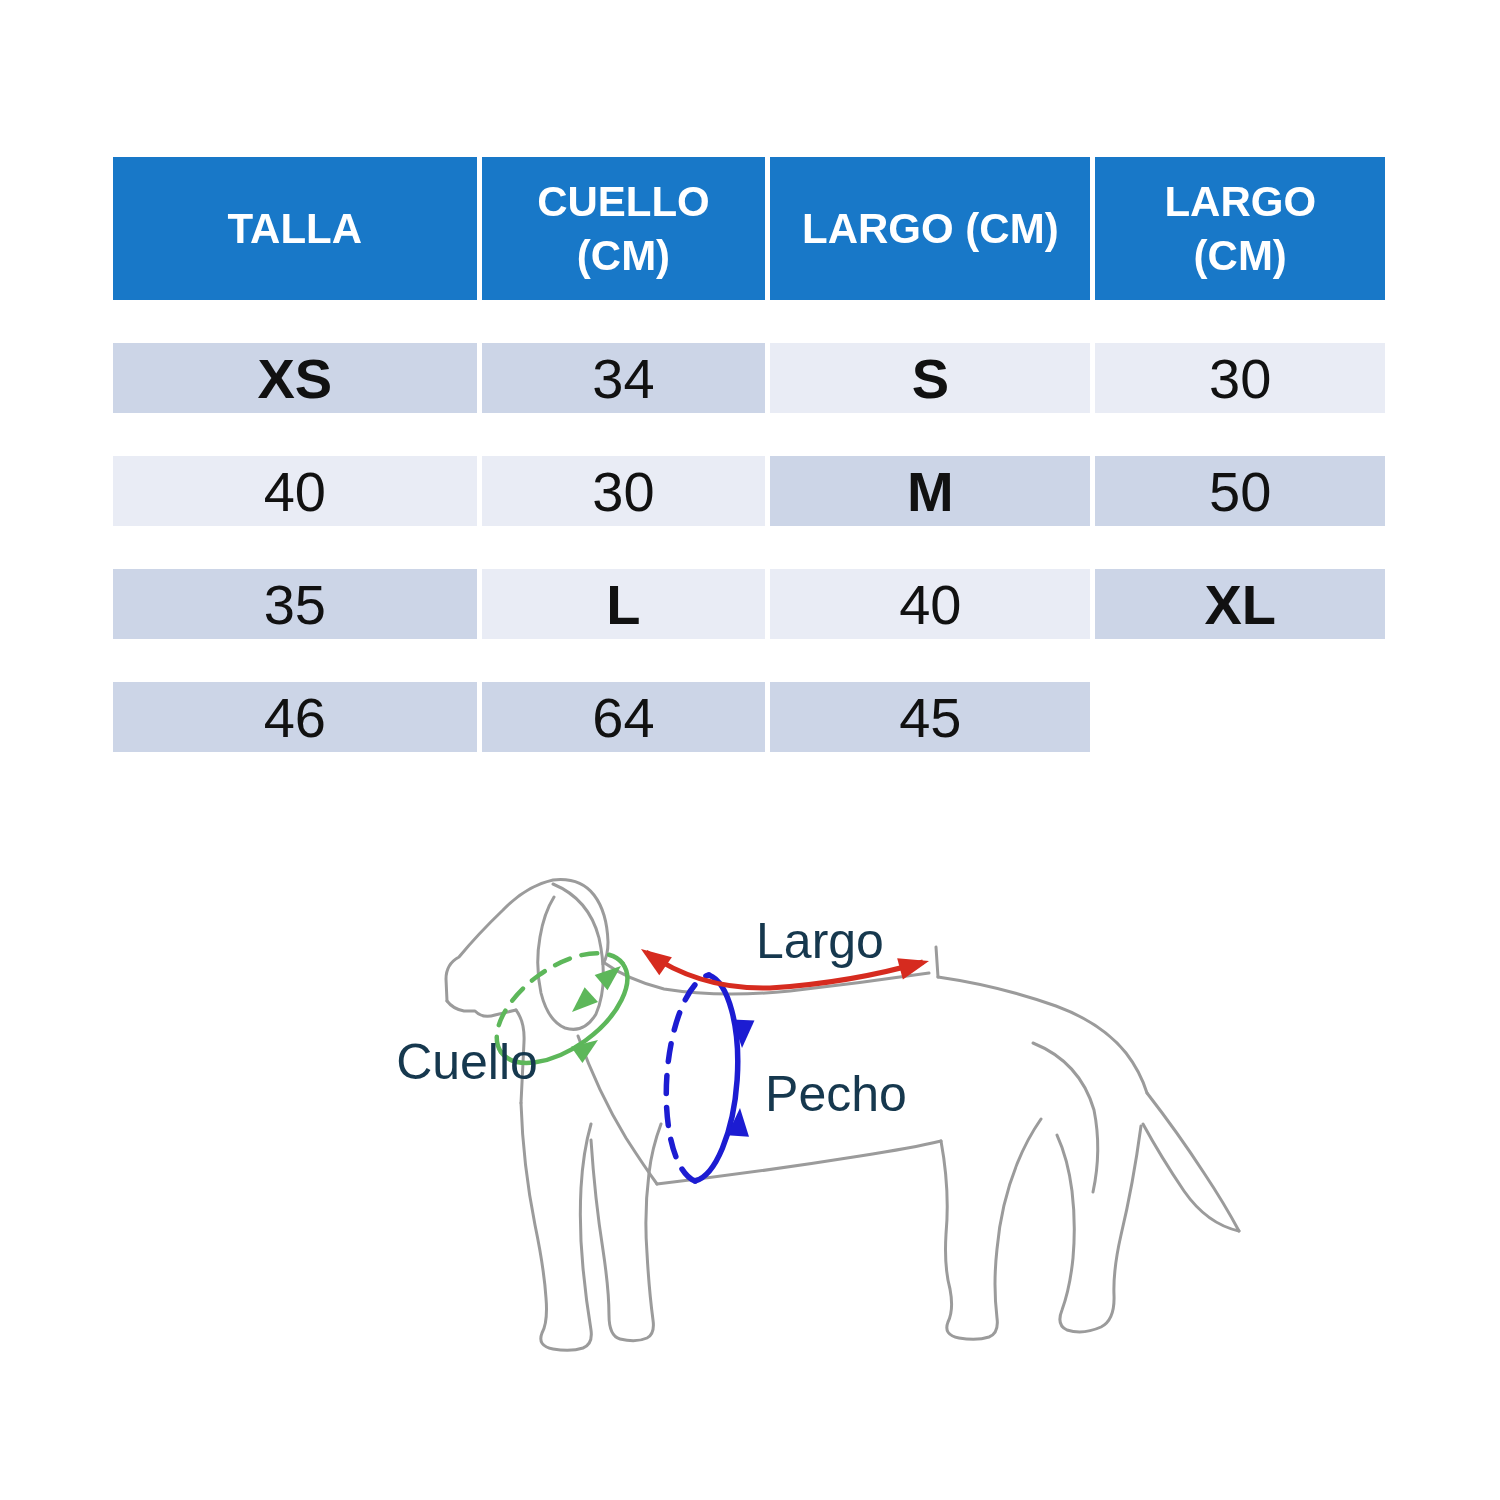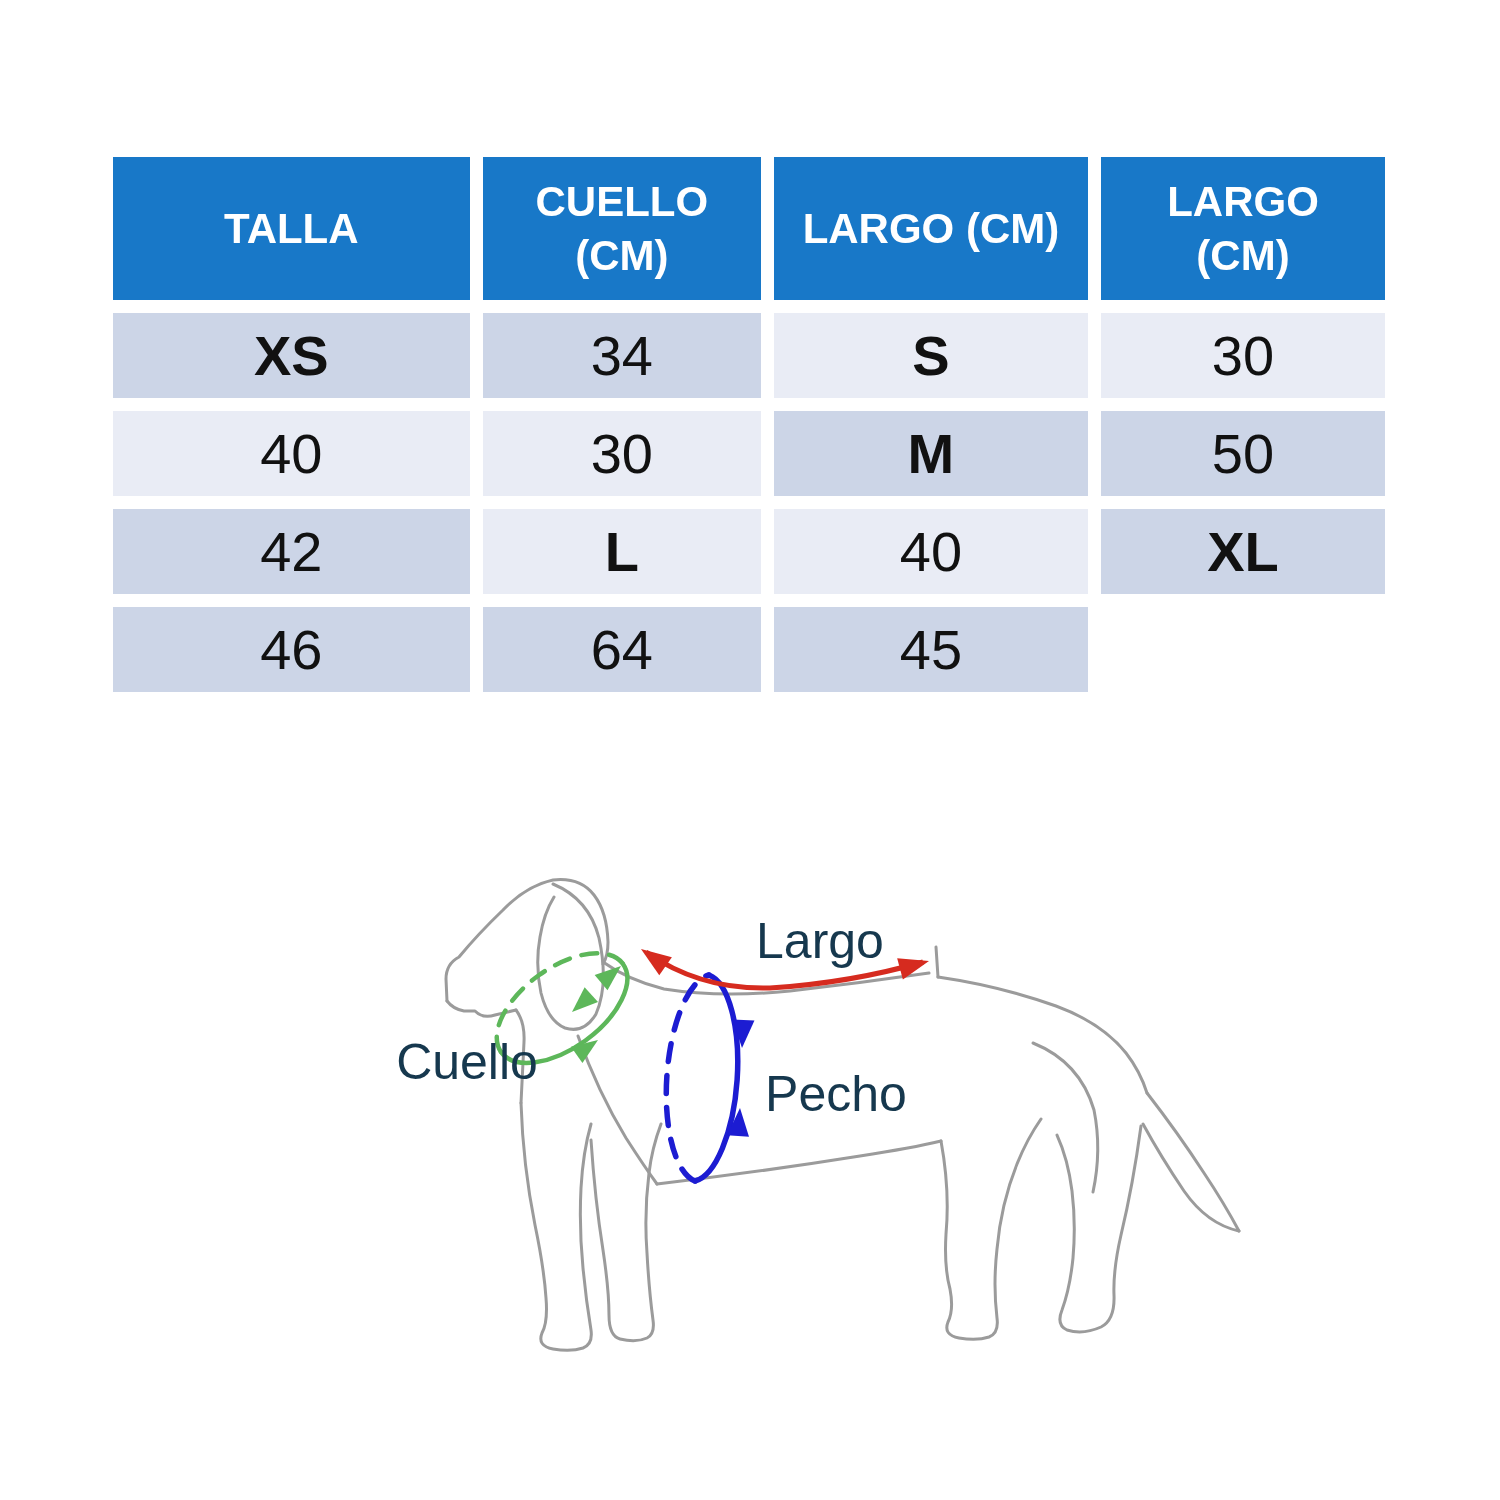--- a/index.html
+++ b/index.html
@@ -4,31 +4,31 @@
 <style>
   html,body{margin:0;padding:0;}
   body{
     width:1500px;height:1500px;position:relative;background:#ffffff;
     font-family:"Liberation Sans",sans-serif;overflow:hidden;
   }
   .size-table{
     position:absolute;left:113px;top:157px;width:1272px;
     display:grid;
     grid-template-columns:368fr 287fr 324fr 293fr;
-    gap:13px;
+    gap:5px;
     background:#ffffff;
   }
   .th{
     background:#1878c8;color:#ffffff;height:143px;
     display:flex;flex-direction:column;align-items:center;justify-content:center;
     font-weight:bold;font-size:42px;line-height:1.28;text-align:center;
   }
   .td{
-    height:85px;display:flex;align-items:center;justify-content:center;
-    font-size:56px;color:#111111;
+    height:70px;display:flex;align-items:center;justify-content:center;
+    font-size:56px;color:#111111;margin-top:38px;
   }
   .td.size{font-weight:bold;}
   .row-dark{background:#ccd5e7;}
   .row-light{background:#e9ecf5;}
   .diagram-svg{position:absolute;left:0;top:0;}
   .dog-line{stroke:#9b9b9b;stroke-width:3;fill:none;stroke-linecap:round;stroke-linejoin:round;}
   .measure-label{font-size:50px;font-family:"Liberation Sans",sans-serif;}
   .arc-solid{fill:none;stroke-linecap:round;}
   .arc-dash-green{fill:none;stroke-dasharray:16 12;stroke-linecap:round;}
   .arc-dash-blue{fill:none;stroke-dasharray:18 14;stroke-linecap:round;}
@@ -57,21 +57,21 @@
   <div class="td size row-dark">XS</div>
   <div class="td row-dark">34</div>
 
   <div class="td size row-light">S</div>
   <div class="td row-light">30</div>
   <div class="td row-light">40</div>
   <div class="td row-light">30</div>
 
   <div class="td size row-dark">M</div>
   <div class="td row-dark">50</div>
-  <div class="td row-dark">42</div>
+  <div class="td row-dark">35</div>
 
   <div class="td size row-light">L</div>
   <div class="td row-light">40</div>
 
   <div class="td size row-dark">XL</div>
   <div class="td row-dark">46</div>
   <div class="td row-dark">64</div>
   <div class="td row-dark">45</div>
 </div>
 

